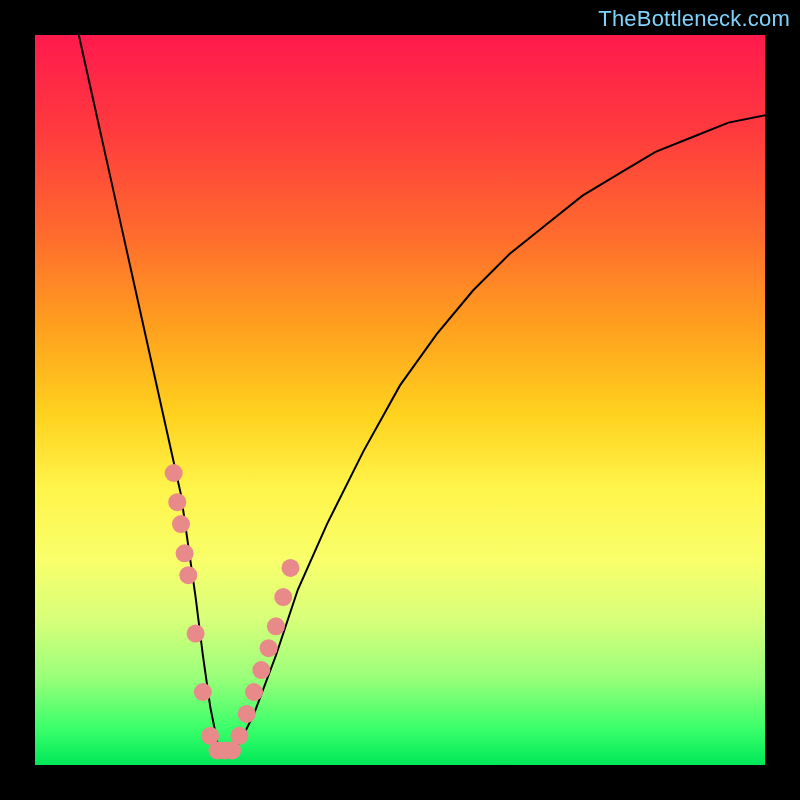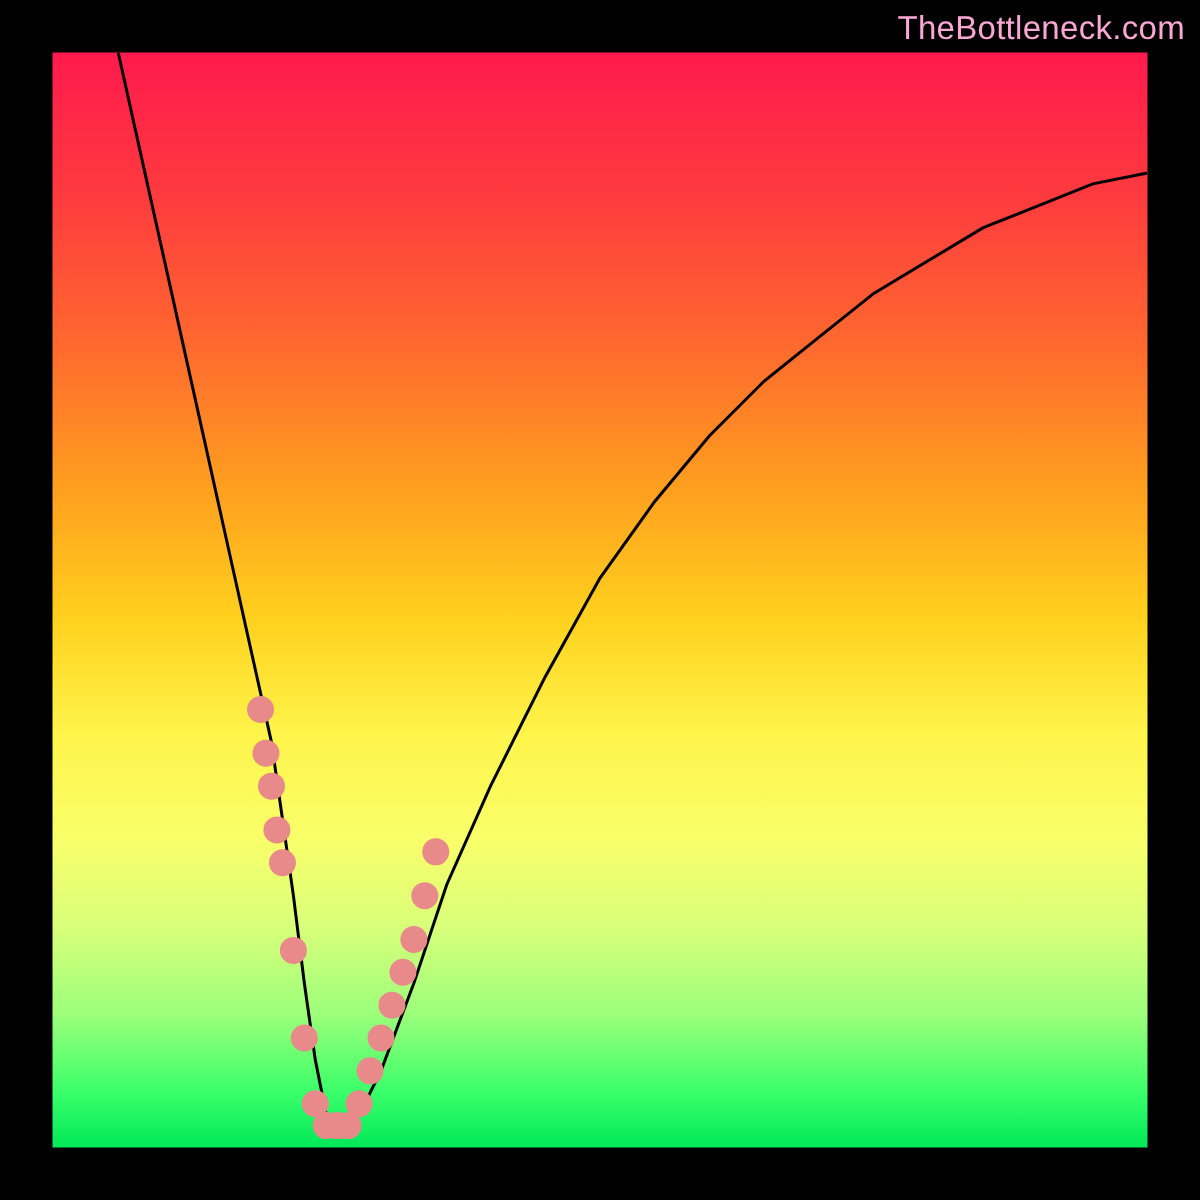--- a/index.html
+++ b/index.html
@@ -27,21 +27,21 @@
       #f8ff6a 72%,
       #d8ff7a 80%,
       #9aff7a 88%,
       #3aff6a 95%,
       #00e858 100%);
   }
   .watermark {
     position: absolute;
     top: 6px;
     right: 10px;
-    color: #f9a8d4;
+    color: #7dd3fc;
     font-size: 22px;
     font-weight: 500;
     letter-spacing: 0.2px;
     z-index: 10;
   }
   svg.plot {
     position: absolute;
     left: 0;
     top: 0;
     width: 730px;

